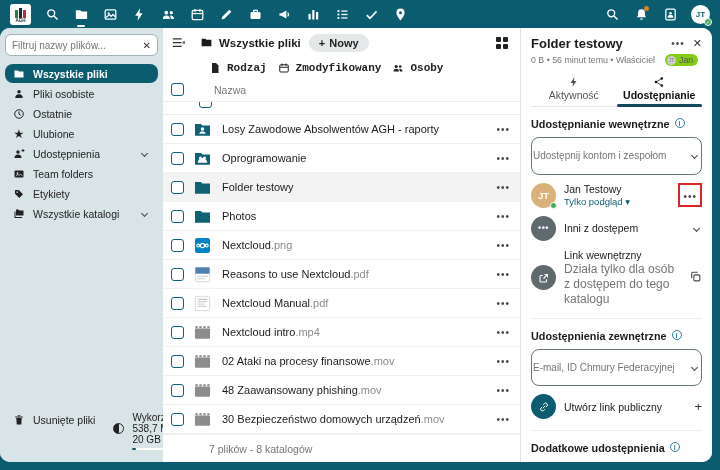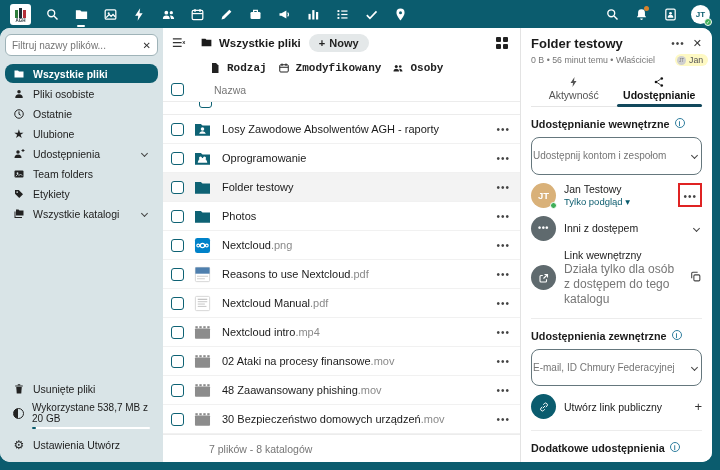--- a/index.html
+++ b/index.html
@@ -31,21 +31,21 @@
   .filter { display:flex; align-items:center; background:#fff; border:1px solid #9fb3b8; border-radius:6px; height:22px; padding:0 6px; margin-bottom:8px;}
   .filter input { border:none; outline:none; flex:1; font-size:10px; min-width:0; color:#333; background:transparent;}
   .filter .x { font-size:10px; color:#333; cursor:pointer; }
   .snav { display:flex; flex-direction:column; gap:1px; }
   .sitem { display:flex; align-items:center; gap:8px; padding:3px 8px; border-radius:8px; font-size:10.5px; color:#222; height:19px; }
   .sitem svg { width:12px; height:12px; flex-shrink:0; }
   .sitem .star { font-size:12px; line-height:12px; width:12px; text-align:center;}
   .sitem.active { background:#0b5c6e; color:#fff; font-weight:bold; }
   .sitem .lbl { flex:1; white-space:nowrap; overflow:hidden; }
   .cv { display:inline-block; width:5px; height:5px; border-right:1.4px solid #444; border-bottom:1.4px solid #444; transform:rotate(45deg); margin-right:3px;}
-  .sfoot { margin-top:auto; display:flex; flex-direction:column; gap:2px; }
+  .sfoot { margin-top:auto; display:flex; flex-direction:row; gap:2px; }
   .quota-wrap { padding:2px 8px 4px 8px; }
   .qrow { display:flex; align-items:center; gap:8px; font-size:10px; }
   .qicon { width:11px; height:11px; border:1.6px solid #222; border-radius:50%; background:linear-gradient(90deg,#222 50%,transparent 50%); flex-shrink:0;}
   .qbar { margin:3px 0 0 19px; height:2px; background:#fff; border-radius:1px; position:relative;}
   .qbar i { position:absolute; left:0; top:0; height:2px; width:4px; background:#0b5c6e; border-radius:1px;}
   .gear { font-size:12px; width:12px; line-height:12px; text-align:center;}
 
   
   .main { flex:1; background:#fff; display:flex; flex-direction:column; min-width:0; }
   .mhead { display:flex; align-items:center; gap:8px; padding:5px 12px 2px 8px; height:26px;}
@@ -73,22 +73,22 @@
   .fname .ext { color:#8a8a8a; }
   .more { color:#444; font-size:10px; letter-spacing:1px; cursor:pointer; }
   .lfoot { height:28px; display:flex; align-items:center; padding-left:46px; color:#767676; font-size:10.5px; border-top:1px solid #ececec;}
 
   
   .panel { width:192px; flex-shrink:0; background:#fff; border-left:1px solid #e3e3e3; padding:8px 10px; display:flex; flex-direction:column; overflow:hidden;}
   .ptitle-row { display:flex; align-items:center; }
   .ptitle { font-size:13px; font-weight:bold; flex:1; }
   .pico { color:#444; font-size:10px; margin-left:8px; cursor:pointer; letter-spacing:1px;}
   .pclose { color:#333; font-size:11px; margin-left:8px; cursor:pointer; }
-  .pmeta { font-size:8.8px; color:#767676; margin-top:3px; display:flex; align-items:center; gap:20px; white-space:nowrap;}
-  .chipav { display:inline-flex; align-items:center; gap:3px; background:#fef9c3; border-radius:8px; padding:1px 5px 1px 2px; color:#555;}
+  .pmeta { font-size:8.8px; color:#767676; margin-top:3px; display:flex; align-items:center; gap:10px; white-space:nowrap;}
+  .chipav { display:inline-flex; align-items:center; gap:3px; background:#84cc16; border-radius:8px; padding:1px 5px 1px 2px; color:#555;}
   .chipav i { width:9px; height:9px; background:#cfcfcf; border-radius:50%; display:inline-block; font-size:4.5px; color:#777; text-align:center; line-height:9px; font-style:normal;}
   .ptabs { display:flex; margin-top:8px; border-bottom:1px solid #e6e6e6; }
   .ptab { flex:1; text-align:center; padding:2px 0 5px 0; font-size:10.5px; color:#555; cursor:pointer; position:relative;}
   .ptab svg { width:12px; height:12px; display:block; margin:0 auto 1px auto;}
   .ptab.active { color:#111; font-weight:bold; }
   .ptab.active::after { content:""; position:absolute; left:0; right:0; bottom:-1px; height:3px; background:#12485c; border-radius:2px;}
   .sechead { display:flex; align-items:flex-start; gap:5px; font-size:10.8px; font-weight:bold; margin-top:11px;}
   .info { width:10px; height:10px; border:1.2px solid #2f7e9e; color:#2f7e9e; border-radius:50%; font-size:7px; font-weight:bold; line-height:9px; text-align:center; font-style:normal;}
   .selbox { display:flex; align-items:center; border:1.5px solid #65777d; border-radius:8px; height:42px; padding:0 1px; margin-top:7px; gap:18px;}
   .selbox input { border:none; outline:none; flex:1; font-size:10px; min-width:0; color:#333;}

